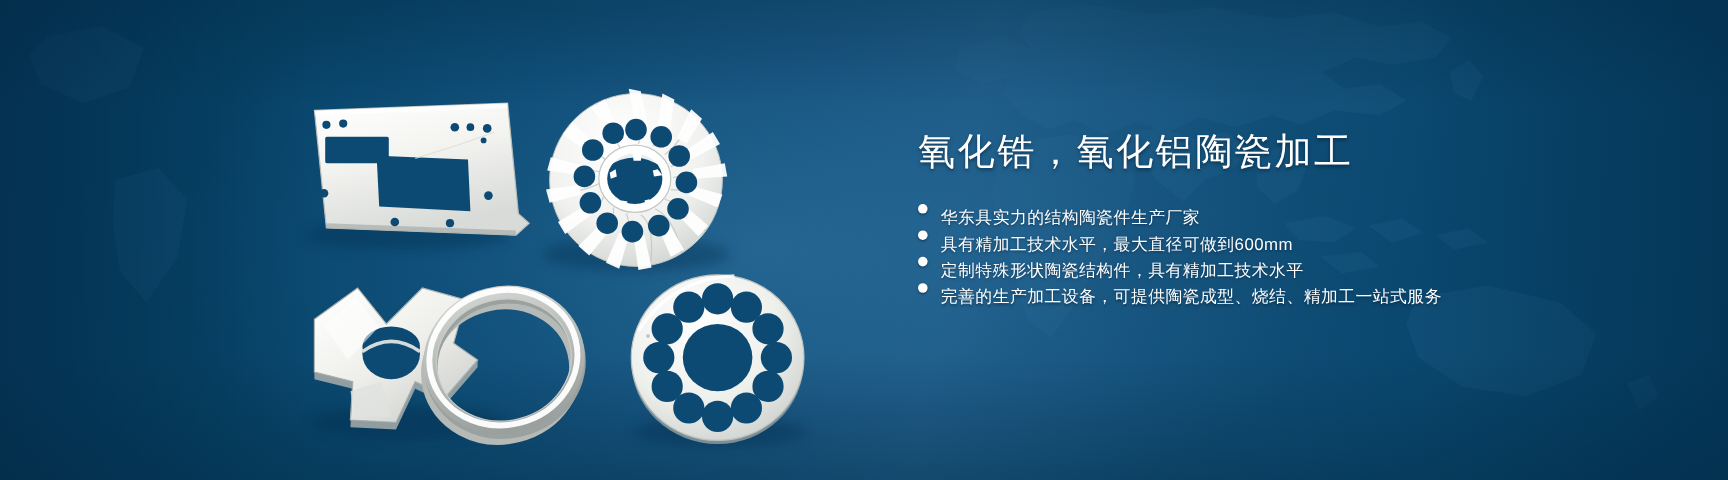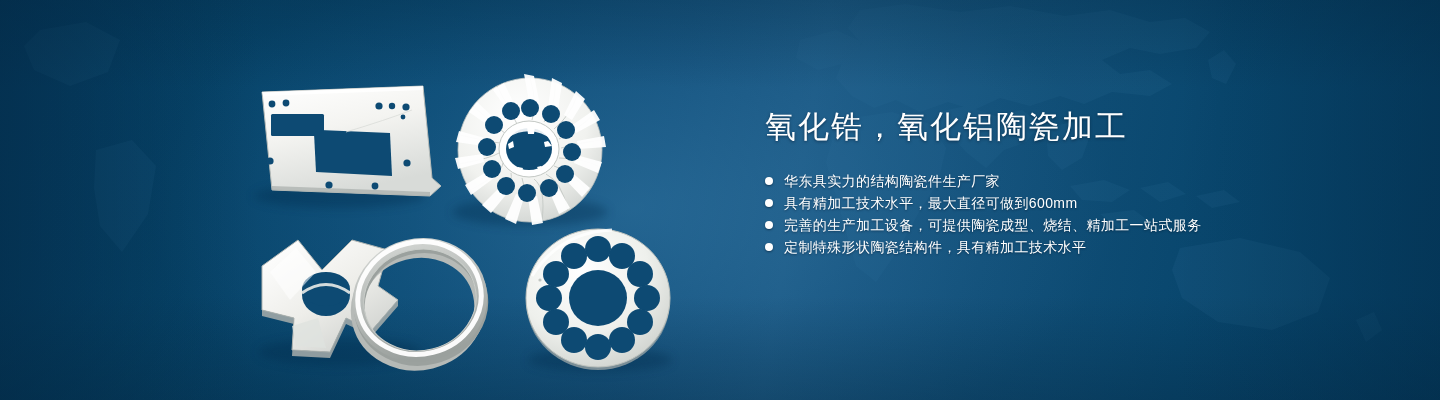--- a/index.html
+++ b/index.html
@@ -77,21 +77,20 @@
     white-space: nowrap;
     text-shadow: 0 1px 3px rgba(0,20,40,0.55);
   }
   .bullets {
     margin-top: 21px;
     list-style: none;
     padding: 0;
   }
   .bullet {
     display: flex;
-    align-items: center;
     height: 22px;
     margin-bottom: 0px;
   }
   .dot {
     width: 8px;
     height: 8px;
     border-radius: 50%;
     background: #ffffff;
     flex: 0 0 auto;
     margin-right: 11px;
@@ -351,22 +350,22 @@
       <li class="bullet">
         <span class="dot"></span>
         <span class="bullet-text">华东具实力的结构陶瓷件生产厂家</span>
       </li>
       <li class="bullet">
         <span class="dot"></span>
         <span class="bullet-text">具有精加工技术水平，最大直径可做到600mm</span>
       </li>
       <li class="bullet">
         <span class="dot"></span>
-        <span class="bullet-text">完善的生产加工设备，可提供陶瓷成型、烧结、精加工一站式服务</span>
+        <span class="bullet-text">定制特殊形状陶瓷结构件，具有精加工技术水平</span>
       </li>
       <li class="bullet">
         <span class="dot"></span>
-        <span class="bullet-text">定制特殊形状陶瓷结构件，具有精加工技术水平</span>
+        <span class="bullet-text">完善的生产加工设备，可提供陶瓷成型、烧结、精加工一站式服务</span>
       </li>
     </ul>
   </div>
 
 </div>
 
 </body></html>

